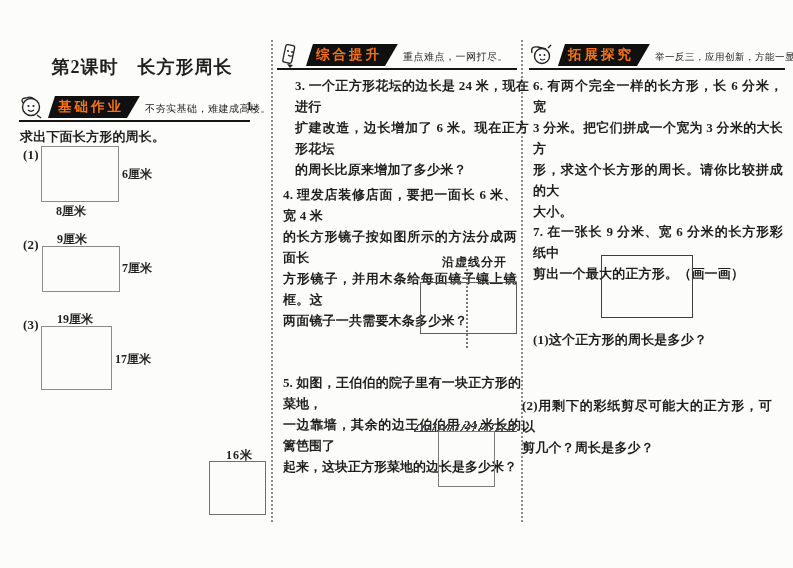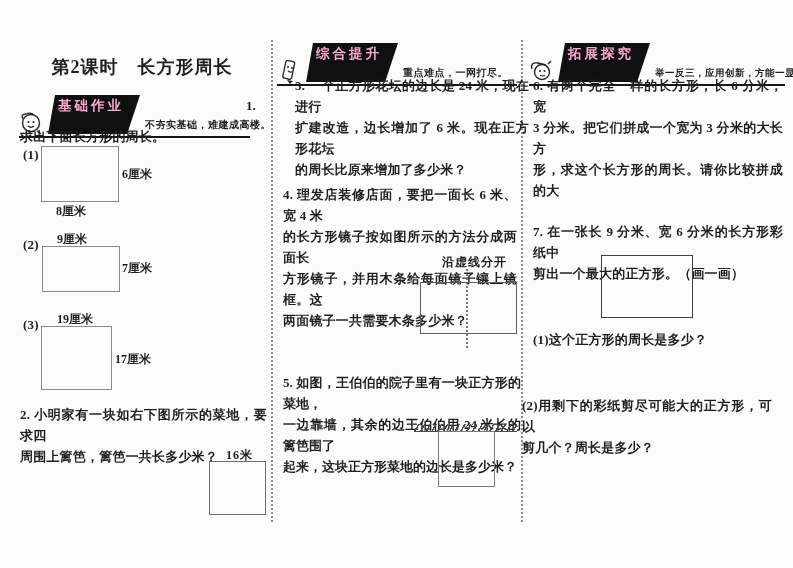--- a/index.html
+++ b/index.html
@@ -10,24 +10,24 @@
     font-family:"Liberation Serif","DejaVu Serif",serif;
     color:#1f1f1f; overflow:hidden;
     box-shadow:0 0 4px rgba(0,0,0,.2);
   }
   .vsep { position:absolute; top:40px; height:482px; width:0; border-left:2px dotted #8a8a8a; }
   .title { position:absolute; left:20px; top:55px; width:244px; text-align:center;
            font-size:18px; font-weight:bold; letter-spacing:1px; }
   .sec-header { position:absolute; display:flex; align-items:flex-end; gap:5px;
                 border-bottom:2px solid #161616; padding-bottom:2px; }
   .mascot { width:24px; height:26px; flex:0 0 auto; margin-bottom:-3px; }
-  .banner { background:#101010; color:#f9a8d4; font-weight:bold; font-size:13.5px;
-            letter-spacing:3px; padding:3px 16px 20px 10px; line-height:1.2;
+  .banner { background:#101010; color:#f97316; font-weight:bold; font-size:13.5px;
+            letter-spacing:3px; padding:3px 16px 3px 10px; line-height:1.2;
             clip-path:polygon(7px 0,100% 0,calc(100% - 13px) 100%,0 100%); white-space:nowrap; }
-  .tagline { font-size:10px; font-weight:bold; white-space:nowrap; padding-bottom:2px; letter-spacing:0.5px; }
+  .tagline { font-size:10px; font-weight:normal; white-space:nowrap; padding-bottom:2px; letter-spacing:0.5px; }
   .ptext { position:absolute; font-size:13px; font-weight:600; line-height:21px;
            text-align:justify; letter-spacing:0.2px; }
   .pline { min-height:21px; }
   .rect { position:absolute; border:1.5px solid #8b8b8b; background:transparent; }
   .dim  { position:absolute; font-size:12px; font-weight:600; white-space:nowrap; }
   .stray { position:absolute; font-size:13px; font-weight:600; }
   .dash-v { position:absolute; width:0; border-left:2px dotted #767676; }
   .hatch { position:absolute; height:8px;
            background:repeating-linear-gradient(120deg, rgba(0,0,0,0) 0 3.5px, #4a4a4a 3.5px 5px);
            border-bottom:1.6px solid #4a4a4a; }
@@ -67,24 +67,20 @@
   <div class="ptext" style="left:23px; top:234px;">(2)</div>
   <div class="dim" style="left:57px; top:231px;">9厘米</div>
   <div class="rect" style="left:42px; top:246px; width:78px; height:46px;"></div>
   <div class="dim" style="left:122px; top:260px;">7厘米</div>
 
   <div class="ptext" style="left:23px; top:314px;">(3)</div>
   <div class="dim" style="left:57px; top:311px;">19厘米</div>
   <div class="rect" style="left:41px; top:326px; width:71px; height:64px;"></div>
   <div class="dim" style="left:115px; top:351px;">17厘米</div>
 
-  <div class="ptext" style="left:20px; top:404px; width:247px;">
-    <div class="pline">2. 小明家有一块如右下图所示的菜地，要求四</div>
-    <div class="pline">周围上篱笆，篱笆一共长多少米？</div>
-  </div>
   <div class="figlabel" style="left:226px; top:447px;">16米</div>
   <div class="rect" style="left:209px; top:461px; width:57px; height:54px; border-color:#6f6f6f;"></div>
 
   <div class="sec-header" style="left:277px; top:43px; width:240px;">
     <svg class="mascot" viewBox="0 0 24 26">
       <rect x="7" y="2" width="9" height="18" rx="2" transform="rotate(12 12 12)" fill="#ffffff" stroke="#222" stroke-width="1.3"></rect>
       <path d="M10 21 l3 4 l3 -3" fill="#222"></path>
       <circle cx="11" cy="8" r="1" fill="#222"></circle>
       <circle cx="15" cy="9" r="1" fill="#222"></circle>
       <path d="M11 12 q2.5 2 4.5 0.5" fill="none" stroke="#222" stroke-width="1.1"></path>
@@ -129,20 +125,21 @@
       <path d="M19 5 l3 -3" stroke="#222" stroke-width="1.4"></path>
     </svg>
     <div class="banner">拓展探究</div>
     <div class="tagline" style="font-size:9.5px;">举一反三，应用创新，方能一显身手！</div>
   </div>
 
   <div class="ptext" style="left:533px; top:75px; width:250px;">
     <div class="pline">6. 有两个完全一样的长方形，长 6 分米，宽</div>
     <div class="pline">3 分米。把它们拼成一个宽为 3 分米的大长方</div>
     <div class="pline">形，求这个长方形的周长。请你比较拼成的大</div>
+    <div class="pline">大小。</div>
   </div>
 
   <div class="ptext" style="left:533px; top:221px; width:250px;">
     <div class="pline">7. 在一张长 9 分米、宽 6 分米的长方形彩纸中</div>
     <div class="pline">剪出一个最大的正方形。（画一画）</div>
   </div>
 
   <div class="rect" style="left:601px; top:255px; width:92px; height:63px; border-color:#3f3f3f;"></div>
 
   <div class="ptext" style="left:533px; top:329px; width:250px;">(1)这个正方形的周长是多少？</div>

